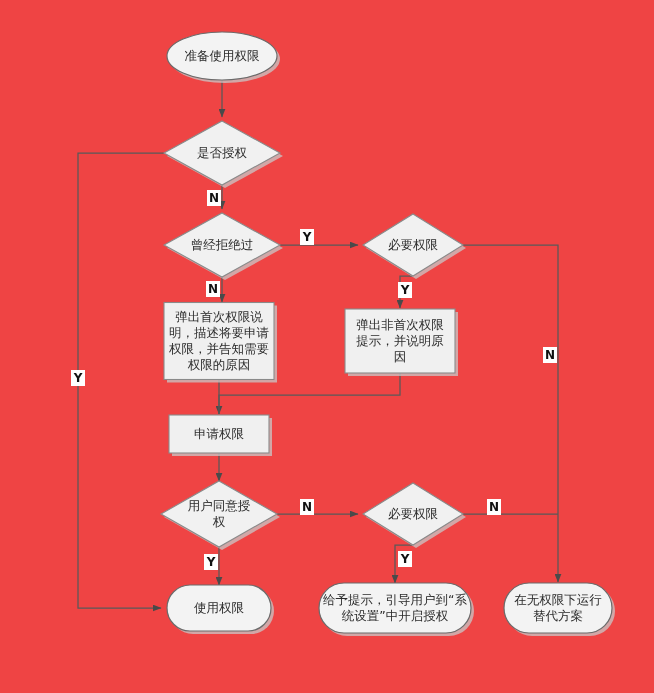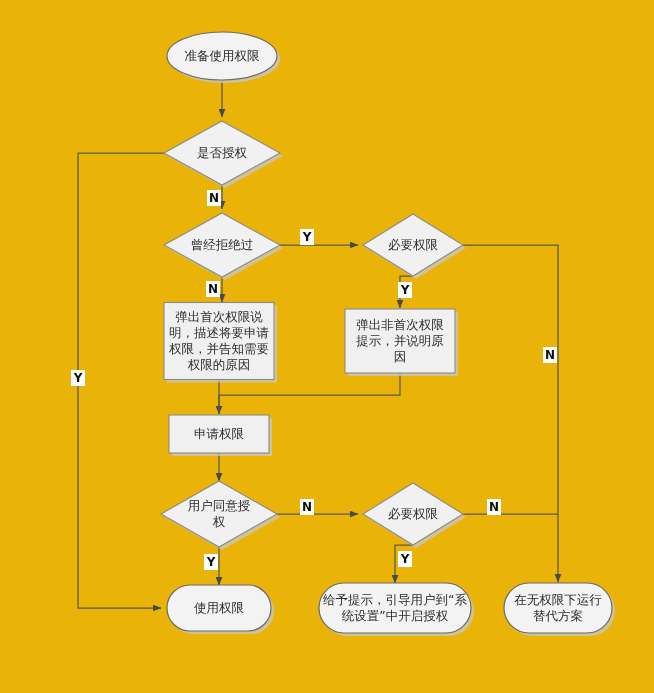--- a/index.html
+++ b/index.html
@@ -10,21 +10,21 @@
   body {
     width: 654px;
     height: 693px;
     font-family: "DejaVu Sans", "Liberation Sans", sans-serif;
     overflow: hidden;
   }
   #canvas {
     position: relative;
     width: 654px;
     height: 693px;
-    background: #eab308;
+    background: #ef4444;
   }
   svg.flow {
     position: absolute;
     left: 0;
     top: 0;
     width: 654px;
     height: 693px;
   }
   .node-shape {
     fill: #f0f0f0;

